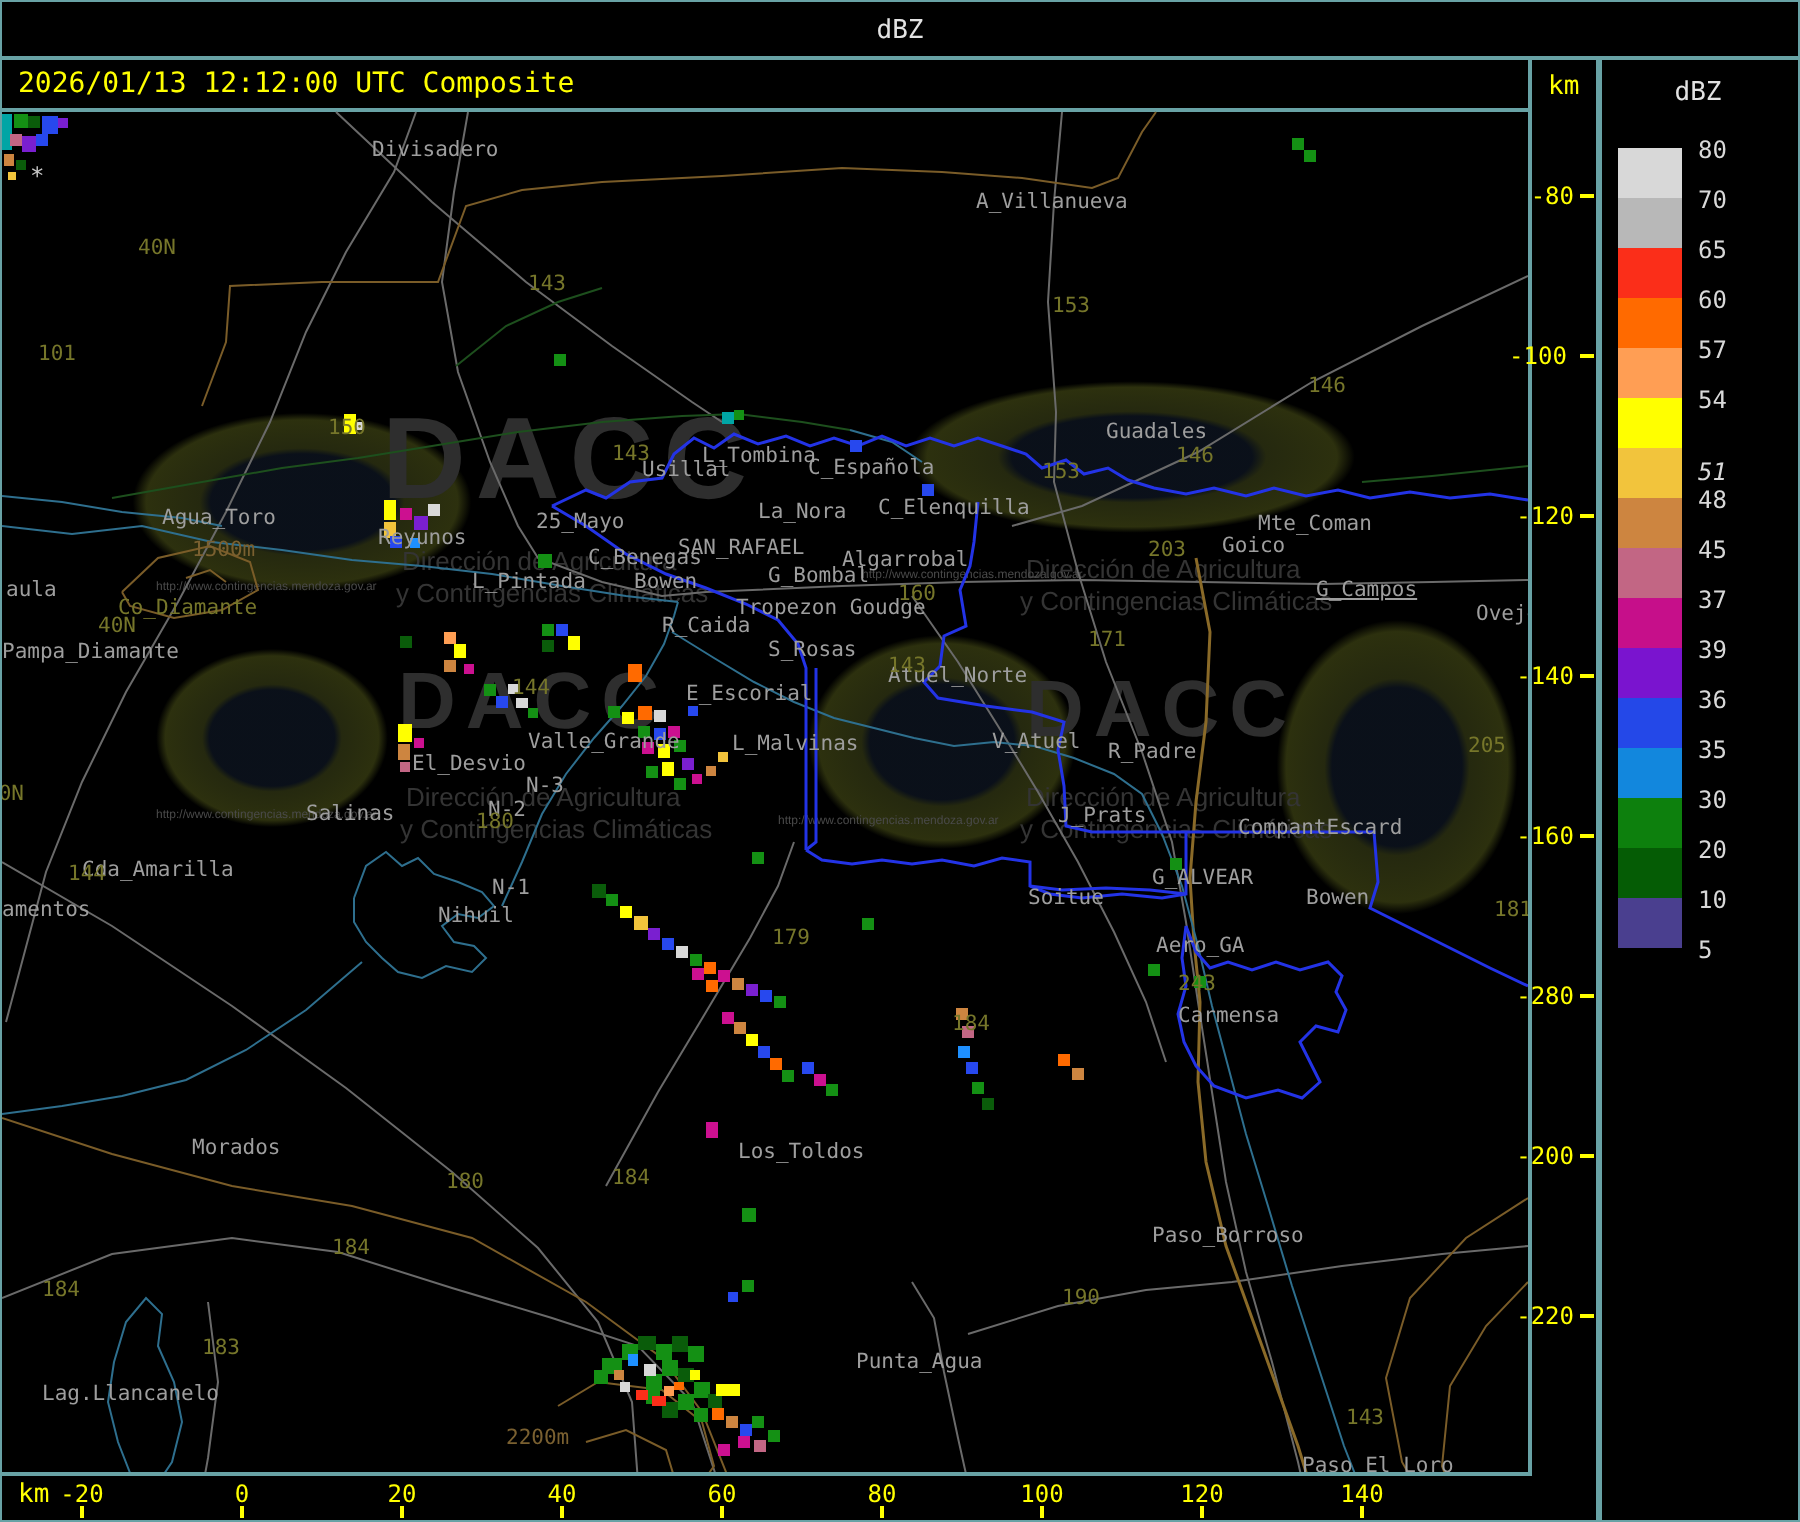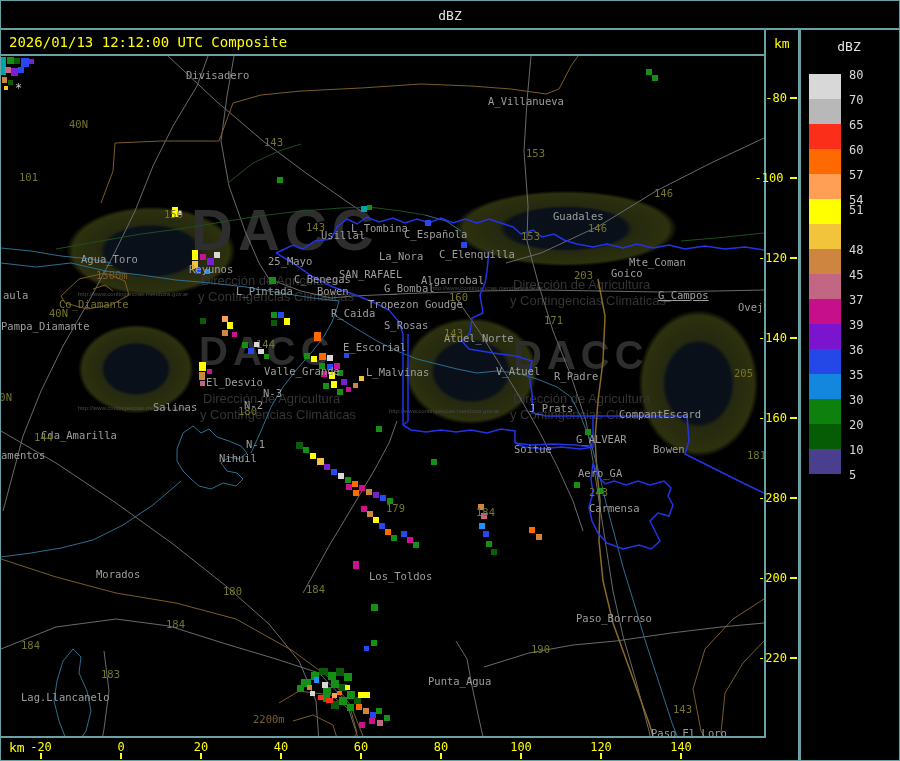--- a/index.html
+++ b/index.html
@@ -318,21 +318,21 @@
       <div class="maplabel road" style="left: 653px; top: 186px;">146</div>
       <div class="maplabel road" style="left: 587px; top: 221px;">146</div>
       <div class="maplabel road" style="left: 448px; top: 290px;">160</div>
       <div class="maplabel road" style="left: 573px; top: 268px;">203</div>
       <div class="maplabel road" style="left: 543px; top: 313px;">171</div>
       <div class="maplabel road" style="left: 733px; top: 366px;">205</div>
       <div class="maplabel road" style="left: 255px; top: 337px;">144</div>
       <div class="maplabel road" style="left: 33px; top: 430px;">144</div>
       <div class="maplabel road" style="left: 237px; top: 404px;">180</div>
       <div class="maplabel road" style="left: 222px; top: 584px;">180</div>
-      <div class="maplabel road" style="left: 385px; top: 462px; margin-top: 39px;">179</div>
+      <div class="maplabel road" style="left: 385px; top: 462px;">179</div>
       <div class="maplabel road" style="left: 475px; top: 505px;">184</div>
       <div class="maplabel road" style="left: 305px; top: 582px;">184</div>
       <div class="maplabel road" style="left: 165px; top: 617px;">184</div>
       <div class="maplabel road" style="left: 20px; top: 638px;">184</div>
       <div class="maplabel road" style="left: 100px; top: 667px;">183</div>
       <div class="maplabel road" style="left: 530px; top: 642px;">190</div>
       <div class="maplabel road" style="left: 588px; top: 485px;">243</div>
       <div class="maplabel road" style="left: 746px; top: 448px;">181</div>
       <div class="maplabel road" style="left: 58px; top: 297px;">Co_Diamante</div>
       <div class="maplabel elev" style="left: 95px; top: 268px;">1500m</div>
@@ -402,21 +402,21 @@
       <div class="lg-box" style="top: 373px; background: rgb(18, 135, 221);"></div>
       <div class="lg-box" style="top: 398px; background: rgb(13, 128, 13);"></div>
       <div class="lg-box" style="top: 423px; background: rgb(5, 92, 5);"></div>
       <div class="lg-box" style="top: 448px; background: rgb(74, 63, 143);"></div>
       <div class="lg-label" style="top: 67px;">80</div>
       <div class="lg-label" style="top: 92px;">70</div>
       <div class="lg-label" style="top: 117px;">65</div>
       <div class="lg-label" style="top: 142px;">60</div>
       <div class="lg-label" style="top: 167px;">57</div>
       <div class="lg-label" style="top: 192px;">54</div>
-      <div class="lg-label" style="top: 202px;">51</div>
+      <div class="lg-label" style="top: 228px; font-style: italic;">51</div>
       <div class="lg-label" style="top: 242px;">48</div>
       <div class="lg-label" style="top: 267px;">45</div>
       <div class="lg-label" style="top: 292px;">37</div>
       <div class="lg-label" style="top: 317px;">39</div>
       <div class="lg-label" style="top: 342px;">36</div>
       <div class="lg-label" style="top: 367px;">35</div>
       <div class="lg-label" style="top: 392px;">30</div>
       <div class="lg-label" style="top: 417px;">20</div>
       <div class="lg-label" style="top: 442px;">10</div>
       <div class="lg-label" style="top: 467px;">5</div>

